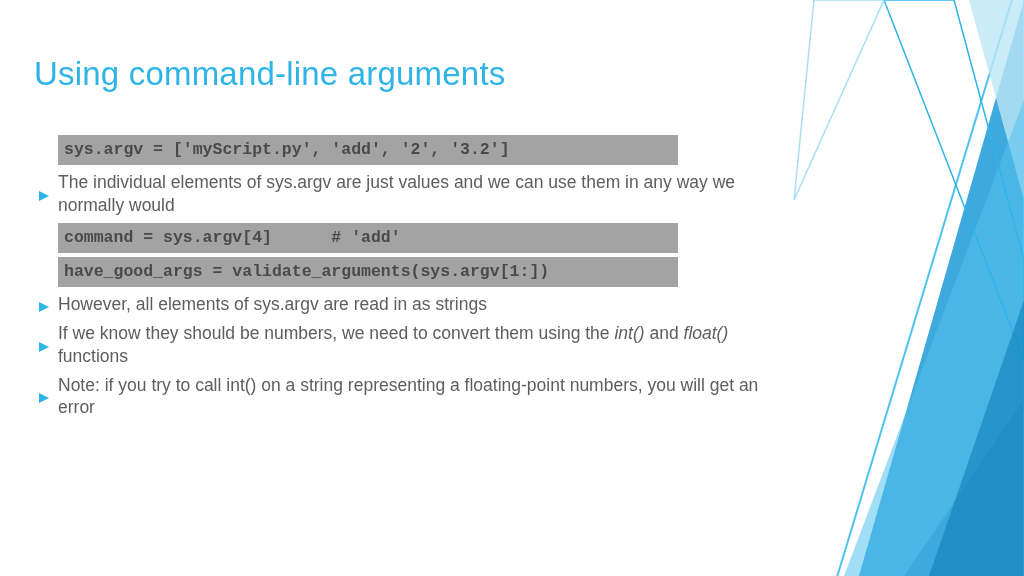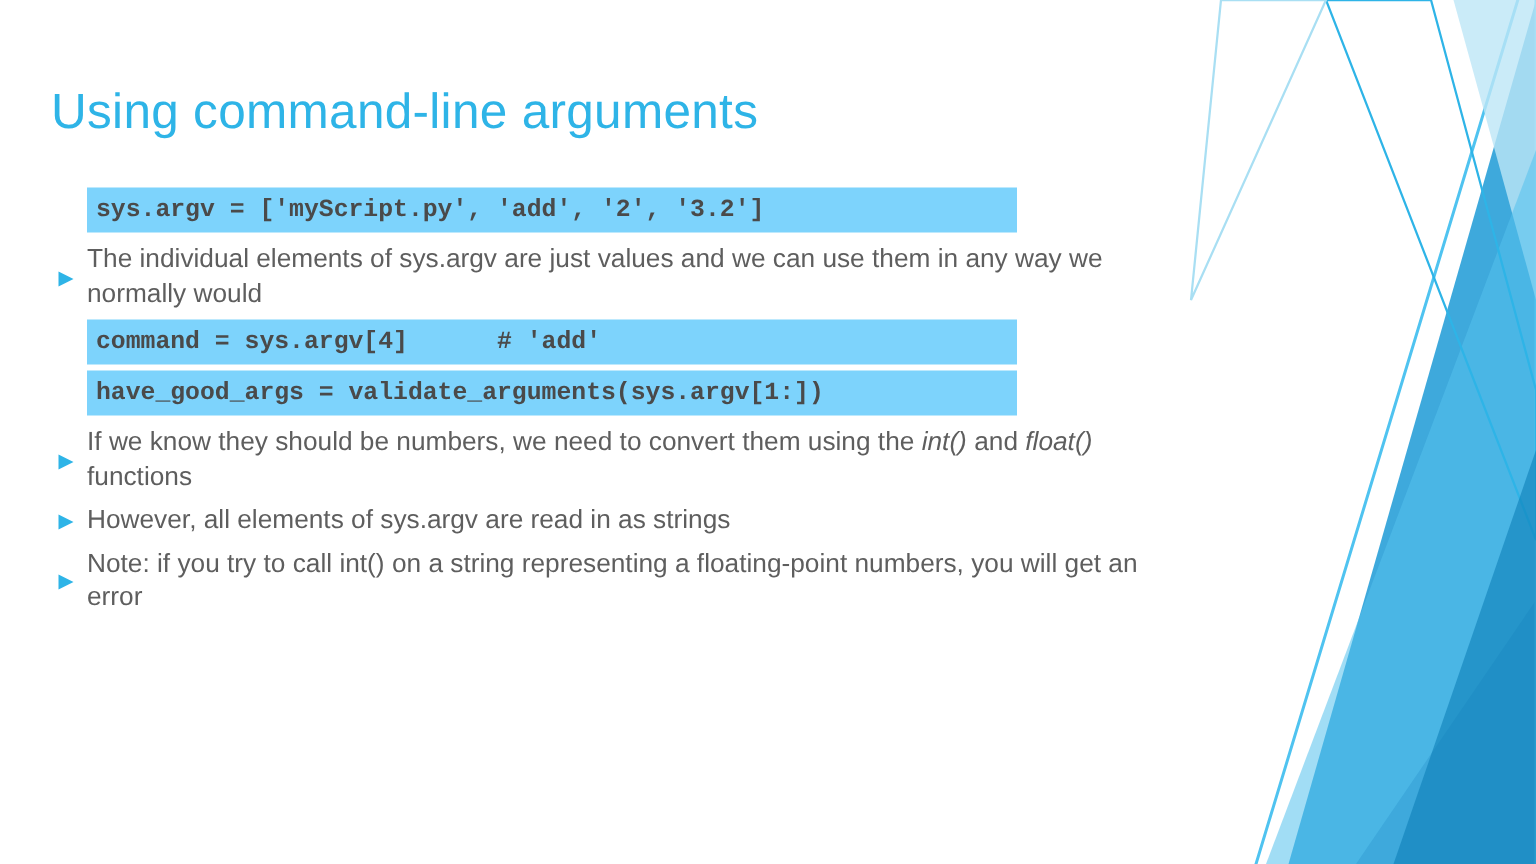--- a/index.html
+++ b/index.html
@@ -14,25 +14,25 @@
   .content {
     position: absolute;
     top: 55px;
     left: 34px;
     width: 740px;
   }
   .title {
     color: #2eb4e7;
     font-size: 33px;
     font-weight: 400;
-    margin-bottom: 32px;
+    margin-bottom: 42px;
     letter-spacing: 0.2px;
   }
   .code {
-    background: #7dd3fc;
+    background: #a3a3a3;
     font-family: "Courier New", monospace;
     font-weight: bold;
     color: #4a4a4a;
     font-size: 16.5px;
     padding: 4px 6px;
     margin: 4px 0 4px 24px;
     line-height: 1.35;
     white-space: pre;
     width: 620px;
   }
@@ -83,36 +83,36 @@
 
     <div class="code">command = sys.argv[4]      # 'add'</div>
     <div class="code">have_good_args = validate_arguments(sys.argv[1:])</div>
 
     <div class="bullet">
       <span class="arrow">
         <svg width="12" height="12" viewBox="0 0 12 12">
             <polygon points="1,1 11,6 1,11" fill="#2eb4e7"></polygon>
           </svg>
       </span>
-      <span class="txt">
-        <span>If we know they should be numbers, we need to convert them using the </span>
-        <span class="em">int()</span>
-        <span> and </span>
-        <span class="em">float()</span>
-        <span> functions</span>
-      </span>
+      <span class="txt">However, all elements of sys.argv are read in as strings</span>
     </div>
 
     <div class="bullet">
       <span class="arrow">
         <svg width="12" height="12" viewBox="0 0 12 12">
             <polygon points="1,1 11,6 1,11" fill="#2eb4e7"></polygon>
           </svg>
       </span>
-      <span class="txt">However, all elements of sys.argv are read in as strings</span>
+      <span class="txt">
+        <span>If we know they should be numbers, we need to convert them using the </span>
+        <span class="em">int()</span>
+        <span> and </span>
+        <span class="em">float()</span>
+        <span> functions</span>
+      </span>
     </div>
 
 
     <div class="bullet">
       <span class="arrow">
         <svg width="12" height="12" viewBox="0 0 12 12">
             <polygon points="1,1 11,6 1,11" fill="#2eb4e7"></polygon>
           </svg>
       </span>
       <span class="txt">Note: if you try to call int() on a string representing a floating-point numbers, you will get an error</span>

